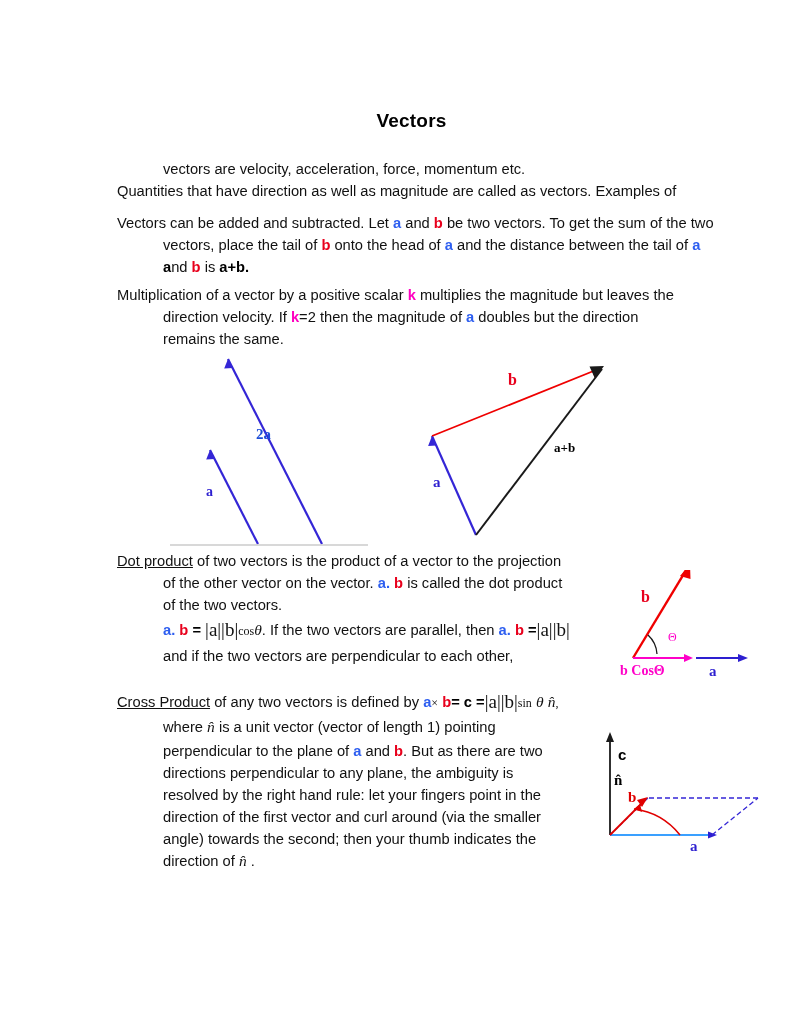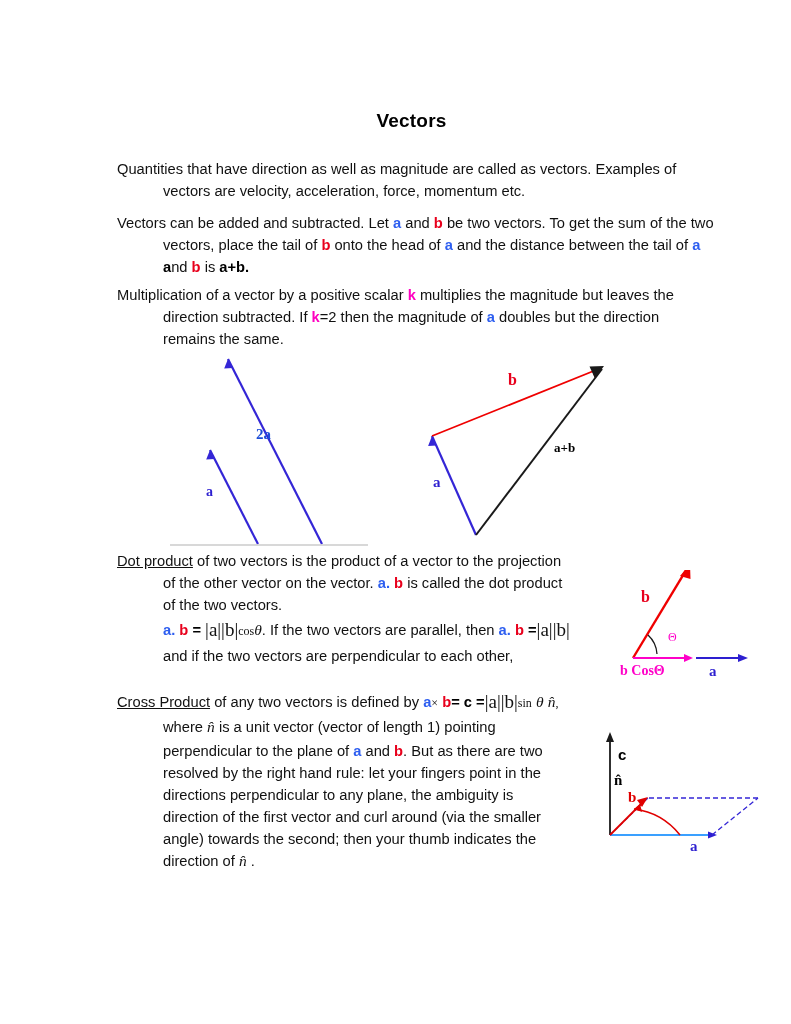--- a/index.html
+++ b/index.html
@@ -89,33 +89,33 @@
   .line.ind { padding-left: 46px; }
 </style>
 </head>
 <body>
 
 <div id="page">
 
   <div class="doc-title">Vectors</div>
 
   <div class="para" id="p-intro">
+    <span class="line ind">vectors are velocity, acceleration, force, momentum etc.</span>
     <span class="line">Quantities that have direction as well as magnitude are called as vectors. Examples of</span>
-    <span class="line ind">vectors are velocity, acceleration, force, momentum etc.</span>
   </div>
 
   <div class="para" id="p-addsub">
     <span class="line"><span>Vectors can be added and subtracted. Let </span><span class="blue">a</span><span> and </span><span class="red">b</span><span> be two vectors. To get the sum of the two</span></span>
     <span class="line ind"><span>vectors, place the tail of </span><span class="red">b</span><span> onto the head of </span><span class="blue">a</span><span> and the distance between the tail of </span><span class="blue">a</span></span>
     <span class="line ind"><span class="blk-b">a</span><span>nd </span><span class="red">b</span><span> is </span><span class="blk-b">a+b.</span></span>
   </div>
 
   <div class="para" id="p-mult">
     <span class="line"><span>Multiplication of a vector by a positive scalar </span><span class="magenta">k</span><span> multiplies the magnitude but leaves the</span></span>
-    <span class="line ind"><span>direction subtracted. If </span><span class="magenta">k</span><span>=2 then the magnitude of </span><span class="blue">a</span><span> doubles but the direction</span></span>
+    <span class="line ind"><span>direction velocity. If </span><span class="magenta">k</span><span>=2 then the magnitude of </span><span class="blue">a</span><span> doubles but the direction</span></span>
     <span class="line ind">remains the same.</span>
   </div>
 
   <svg class="fig" style="left:170px; top:352px;" width="230" height="200" viewBox="0 0 230 200">
 
     <line x1="88" y1="192" x2="40" y2="98" stroke="#3426d6" stroke-width="2.2"></line>
     <polygon points="40,98 44.5,107 36.2,107.5" fill="#3426d6"></polygon>
 
     <line x1="152" y1="192" x2="58" y2="7" stroke="#3426d6" stroke-width="2.2"></line>
     <polygon points="58,7 62.6,16 54.2,16.5" fill="#3426d6"></polygon>
@@ -181,22 +181,22 @@
     <span>b CosΘ</span>
   </div>
   <div class="fig" style="left:709px; top:663px; color:#2d1fd0; font-family:'Liberation Serif',serif; font-weight:bold; font-size:15px;">
     <span>a</span>
   </div>
 
   <div class="para" id="p-cross">
     <span class="line"><span class="uline">Cross Product</span><span> of any two vectors is defined by </span><span class="blue">a</span><span class="mathup">×</span><span>&nbsp;</span><span class="red">b</span><span class="blk-b">= </span><span class="blk-b">c</span><span class="blk-b"> =</span><span class="bars math">|a||b|</span><span class="mathup">sin</span><span>&nbsp;</span><span class="math">θ</span><span>&nbsp;</span><span class="hatn">n̂</span><span class="mathup">,</span></span>
     <span class="line ind" style="line-height:26px;"><span>where </span><span class="hatn">n̂</span><span> is a unit vector (vector of length 1) pointing</span></span>
     <span class="line ind"><span>perpendicular to the plane of </span><span class="blue">a</span><span> and </span><span class="red">b</span><span>. But as there are two</span></span>
+    <span class="line ind">directions perpendicular to any plane, the ambiguity is</span>
     <span class="line ind">resolved by the right hand rule: let your fingers point in the</span>
-    <span class="line ind">directions perpendicular to any plane, the ambiguity is</span>
     <span class="line ind">direction of the first vector and curl around (via the smaller</span>
     <span class="line ind">angle) towards the second; then your thumb indicates the</span>
     <span class="line ind"><span>direction of </span><span class="hatn">n̂</span><span> .</span></span>
   </div>
 
   <svg class="fig" style="left:590px; top:730px;" width="200" height="130" viewBox="0 0 200 130">
 
     <line x1="20" y1="105" x2="20" y2="6" stroke="#1a1a1a" stroke-width="1.8"></line>
     <polygon points="20,2 16,12 24,12" fill="#1a1a1a"></polygon>
 

